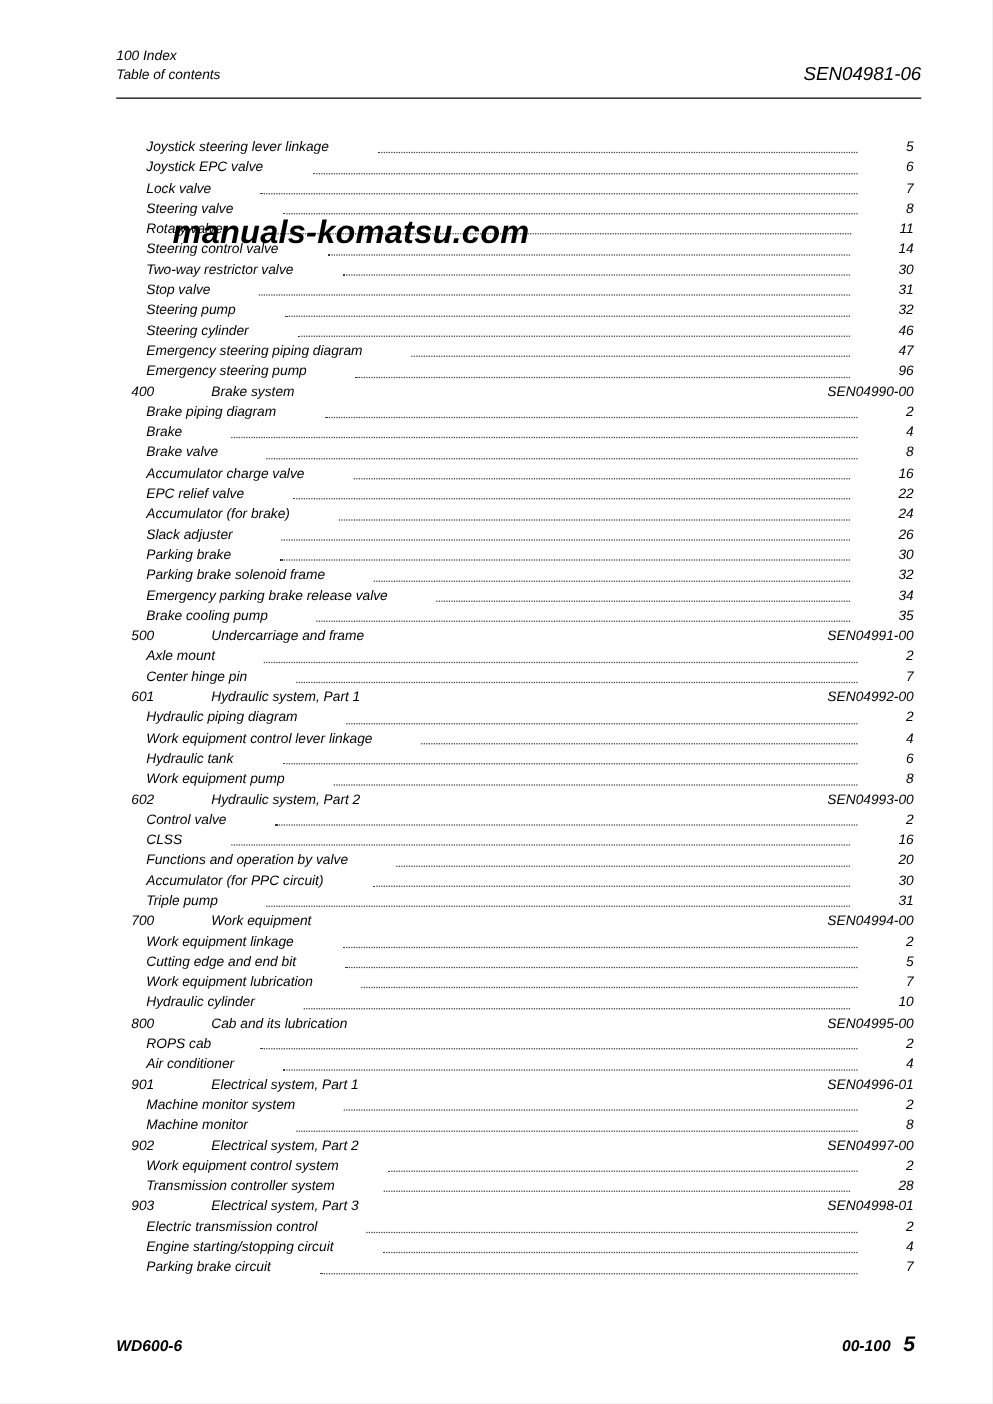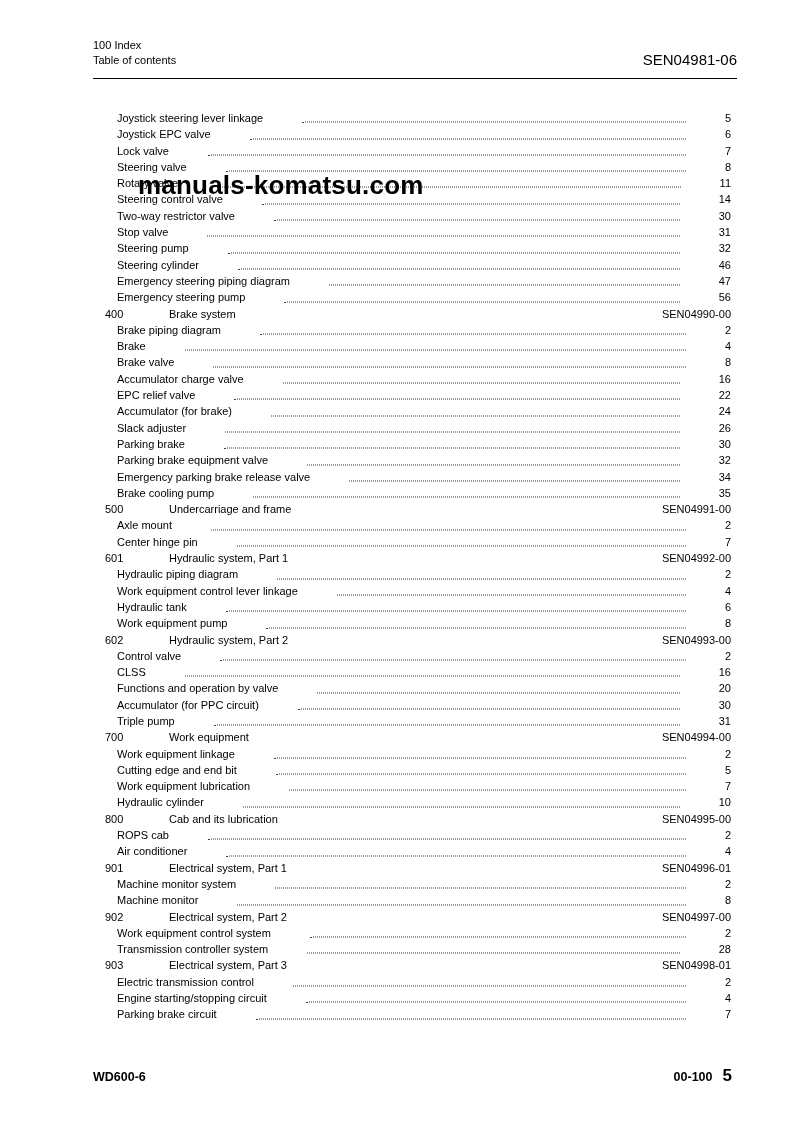--- a/index.html
+++ b/index.html
@@ -5,20 +5,21 @@
   * { margin: 0; padding: 0; box-sizing: border-box; }
   html, body { background: #e8e8e8; }
   body { font-family: "Liberation Sans", sans-serif; color: #000; }
   .page {
     position: relative;
     width: 794px;
     height: 1123px;
     margin: 0 auto;
     background: #ffffff;
     overflow: hidden;
+    font-style: italic;
   }
   
   .header {
     position: absolute;
     left: 93px;
     right: 57px;
     top: 38px;
     display: flex;
     justify-content: space-between;
     align-items: flex-end;
@@ -154,21 +155,21 @@
         <span class="pagenum">46</span>
       </div>
       <div class="toc-row item">
         <span class="label">Emergency steering piping diagram</span>
         <span class="dots"></span>
         <span class="pagenum">47</span>
       </div>
       <div class="toc-row item">
         <span class="label">Emergency steering pump</span>
         <span class="dots"></span>
-        <span class="pagenum">56</span>
+        <span class="pagenum">96</span>
       </div>
       <div class="toc-row section">
         <span class="sec-num">400</span>
         <span class="sec-label">Brake system</span>
         <span class="spacer"></span>
         <span class="pagenum">SEN04990-00</span>
       </div>
       <div class="toc-row item">
         <span class="label">Brake piping diagram</span>
         <span class="dots"></span>
@@ -203,21 +204,21 @@
         <span class="label">Slack adjuster</span>
         <span class="dots"></span>
         <span class="pagenum">26</span>
       </div>
       <div class="toc-row item">
         <span class="label">Parking brake</span>
         <span class="dots"></span>
         <span class="pagenum">30</span>
       </div>
       <div class="toc-row item">
-        <span class="label">Parking brake equipment valve</span>
+        <span class="label">Parking brake solenoid frame</span>
         <span class="dots"></span>
         <span class="pagenum">32</span>
       </div>
       <div class="toc-row item">
         <span class="label">Emergency parking brake release valve</span>
         <span class="dots"></span>
         <span class="pagenum">34</span>
       </div>
       <div class="toc-row item">
         <span class="label">Brake cooling pump</span>

